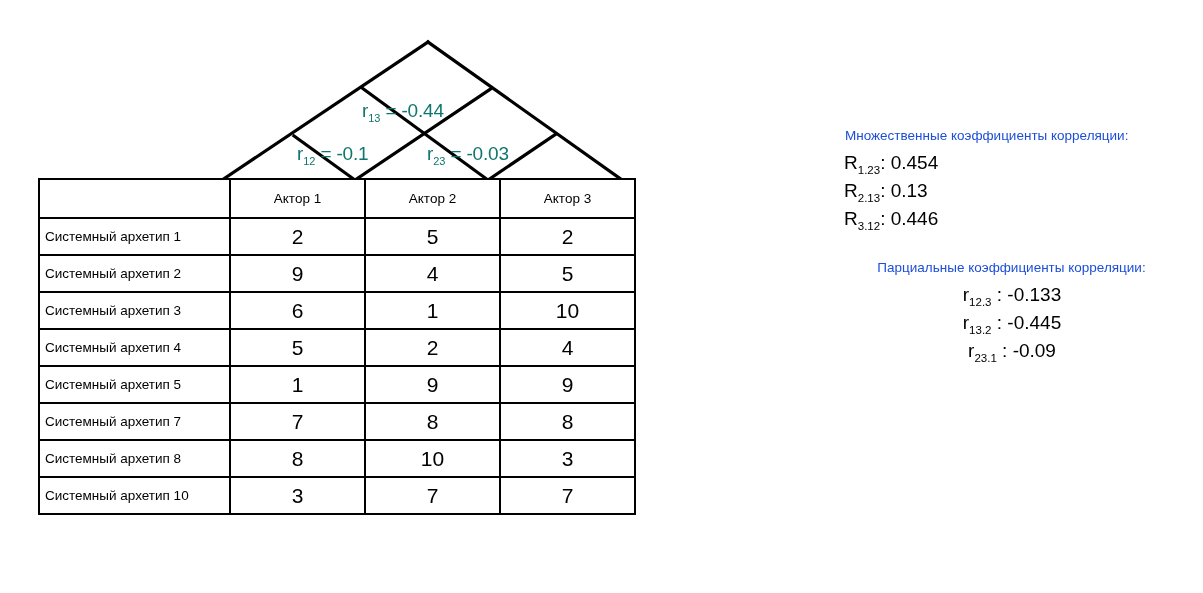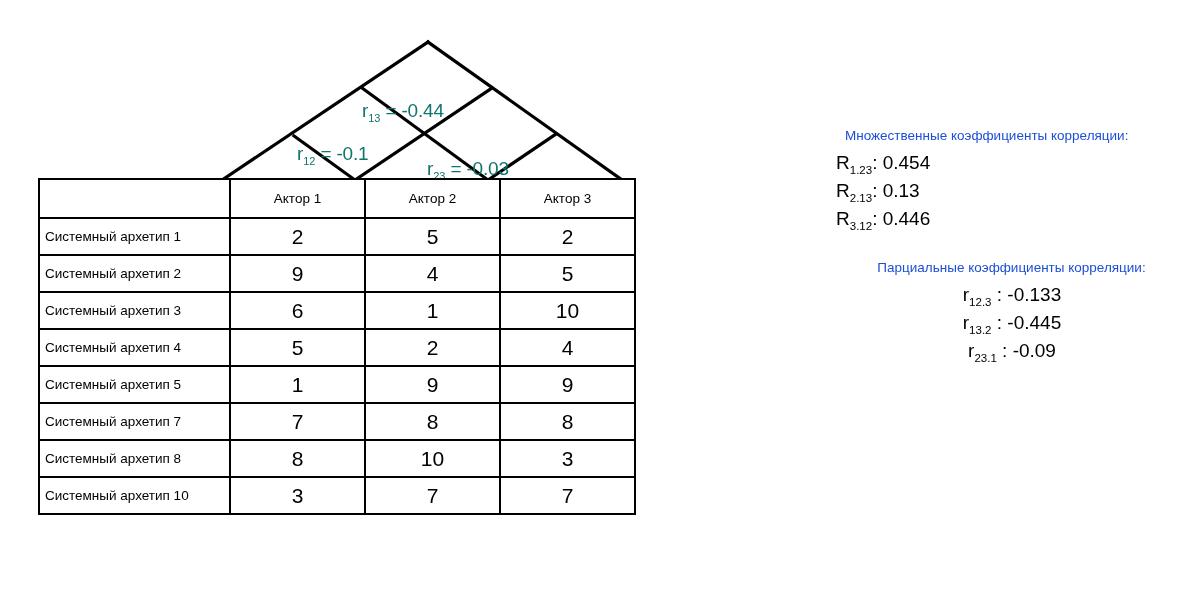--- a/index.html
+++ b/index.html
@@ -37,21 +37,21 @@
     font-weight: 400;
     color: #0f766e;
     letter-spacing: -0.2px;
   }
   .roof-label sub {
     font-size: 11px;
     letter-spacing: 0;
   }
   #label-r13 { left: 166px; top: 72px; }
   #label-r12 { left: 101px; top: 115px; }
-  #label-r23 { left: 231px; top: 115px; margin-top: 15px; }
+  #label-r23 { left: 231px; top: 115px; }
 
   
   #matrix-table {
     position: absolute;
     left: 38px;
     top: 178px;
     border-collapse: collapse;
     table-layout: fixed;
     background: #fff;
   }
@@ -103,21 +103,21 @@
     font-weight: 400;
     white-space: nowrap;
     margin: 0 0 7px 9px;
     color: #1d4ed8;
   }
   .stats-row {
     font-size: 19px;
     white-space: nowrap;
     line-height: 1.32;
     color: #000;
-    margin-left: 0px;
+    margin-left: 8px;
   }
   .stats-row .sym {
     font-size: 19px;
   }
   .stats-row sub {
     font-size: 11.5px;
   }
   .stats-row .val {
     font-size: 19px;
   }

